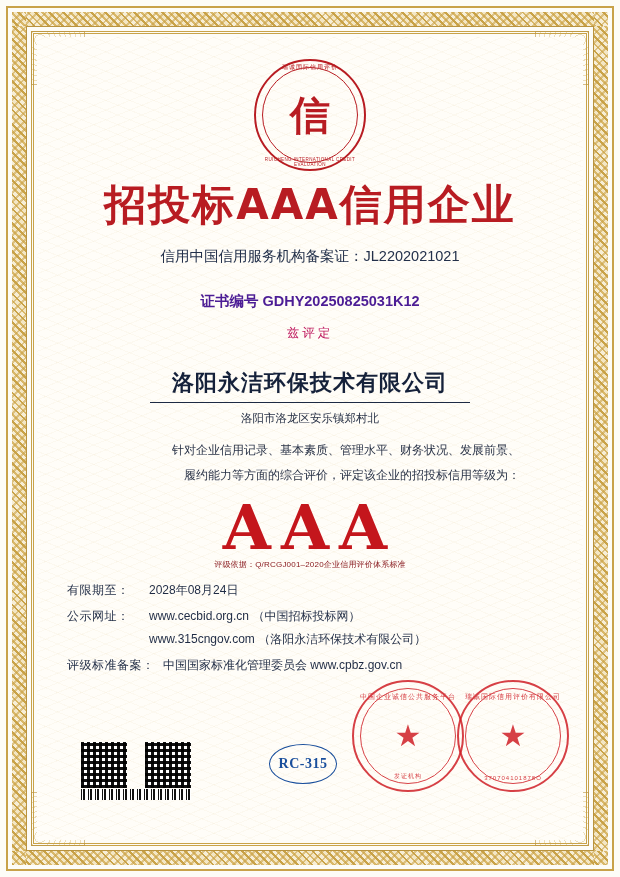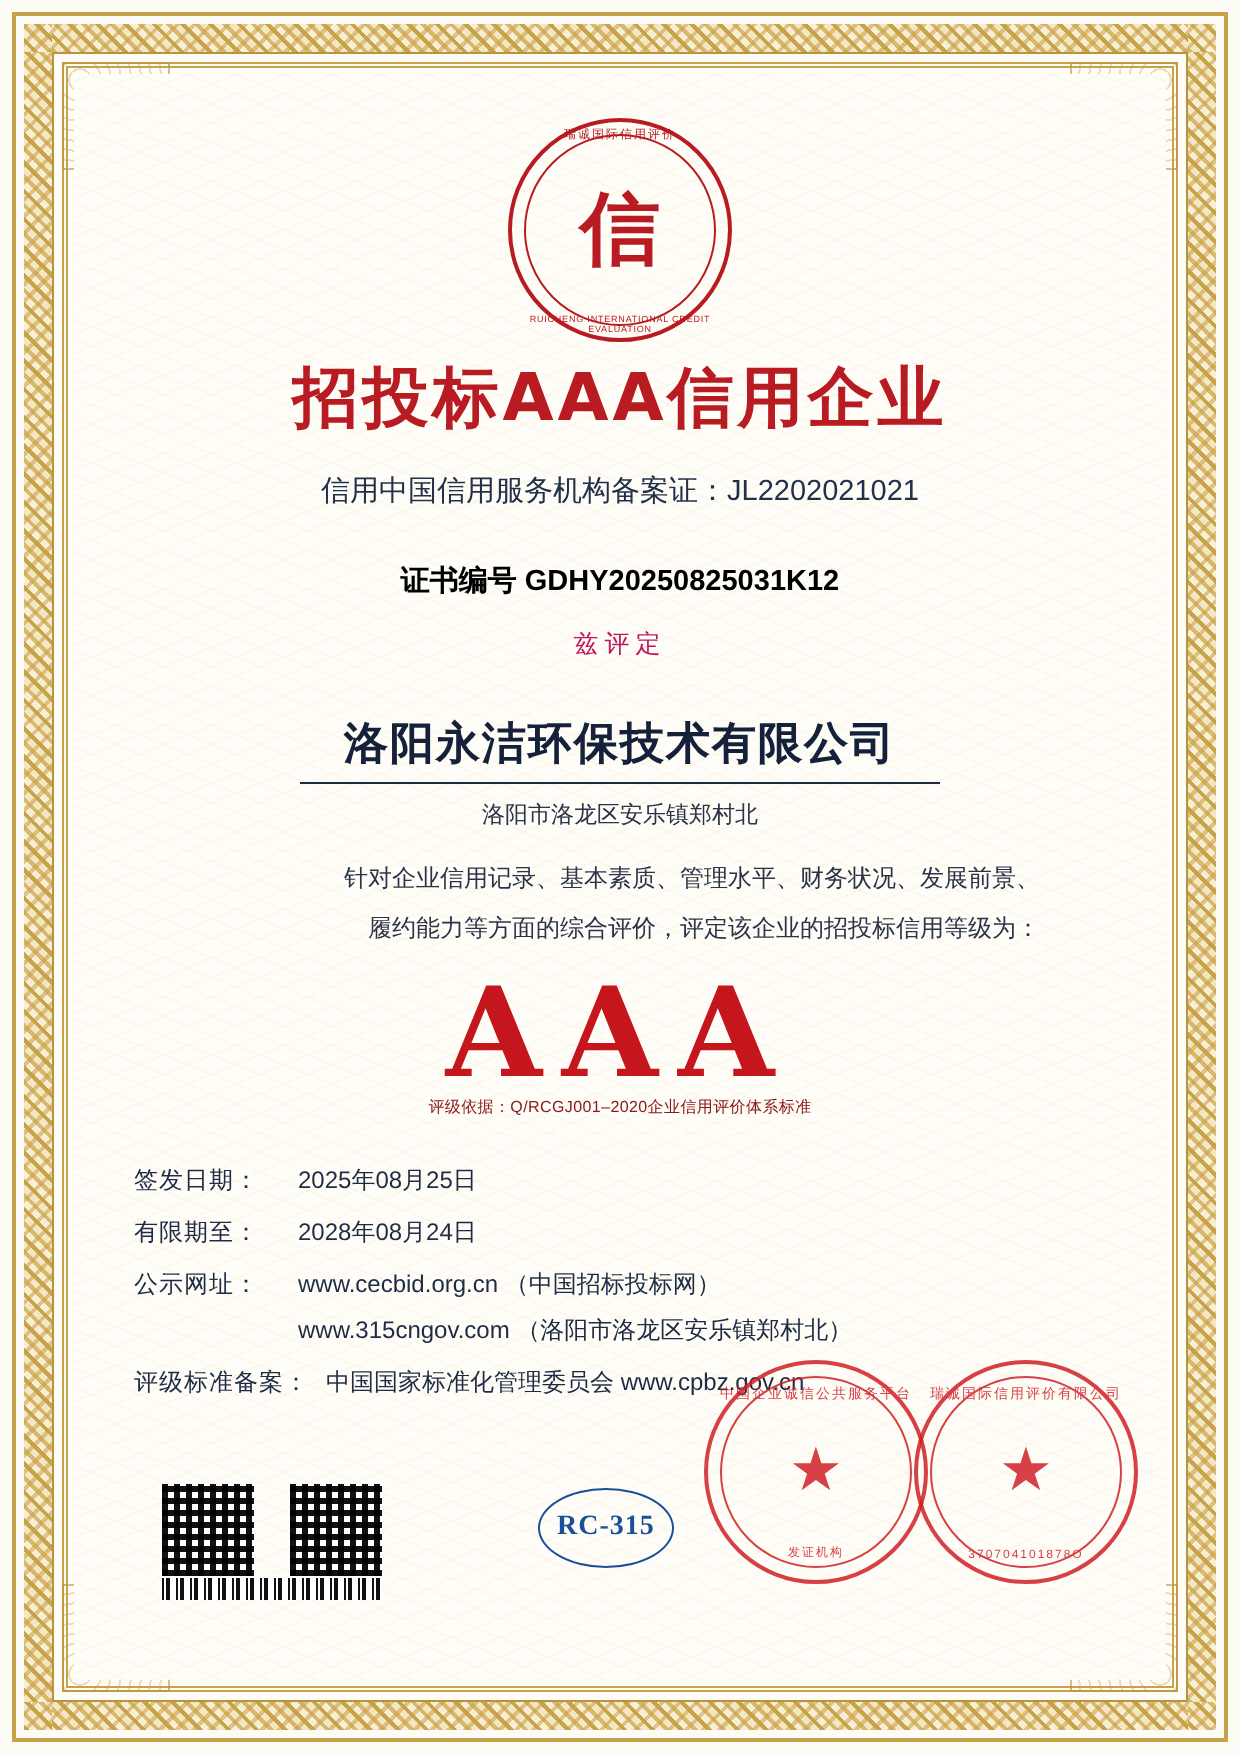--- a/index.html
+++ b/index.html
@@ -141,34 +141,34 @@
 
   
   .content {
     position: absolute;
     left: 0; right: 0;
     top: 140px;
     text-align: center;
   }
   .title {
     font-family: "DejaVu Sans", sans-serif;
-    font-size: 33px;
+    font-size: 42px;
     font-weight: bold;
     color: #b81c22;
     letter-spacing: 2px;
     margin: 0 0 14px 0;
   }
   .subtitle {
     font-size: 14.5px;
     color: #23304a;
     margin-bottom: 26px;
   }
   .cert-no {
     font-size: 14.5px;
-    color: #000000;
+    color: #4c1d95;
     font-weight: bold;
     margin-bottom: 14px;
   }
   .hereby {
     font-size: 12.5px;
     color: #be185d;
     margin-bottom: 26px;
     letter-spacing: 3px;
   }
   .company-wrap {
@@ -339,32 +339,28 @@
       </div>
       <div class="address">洛阳市洛龙区安乐镇郑村北</div>
       <div class="desc">针对企业信用记录、基本素质、管理水平、财务状况、发展前景、</div>
       <div class="desc">履约能力等方面的综合评价，评定该企业的招投标信用等级为：</div>
       <div class="grade">AAA</div>
       <div class="grade-basis">评级依据：Q/RCGJ001–2020企业信用评价体系标准</div>
     </div>
 
     <div class="details">
       <div class="drow">
-        <span class="dlabel">签发日期：</span>
-        <span class="dvalue">2025年08月25日</span>
-      </div>
-      <div class="drow">
         <span class="dlabel">有限期至：</span>
         <span class="dvalue">2028年08月24日</span>
       </div>
       <div class="drow">
         <span class="dlabel">公示网址：</span>
         <span class="dvalue">www.cecbid.org.cn （中国招标投标网）</span>
       </div>
-      <div class="indent">www.315cngov.com （洛阳市洛龙区安乐镇郑村北）</div>
+      <div class="indent">www.315cngov.com （洛阳永洁环保技术有限公司）</div>
       <div class="drow">
         <span class="dlabel" style="flex:0 0 96px;width:96px">评级标准备案：</span>
         <span class="dvalue">中国国家标准化管理委员会 www.cpbz.gov.cn</span>
       </div>
     </div>
 
     <div class="qr qr1"></div>
     <div class="qr qr2"></div>
     <div class="barcode"></div>
     <div class="rc315">RC-315</div>

